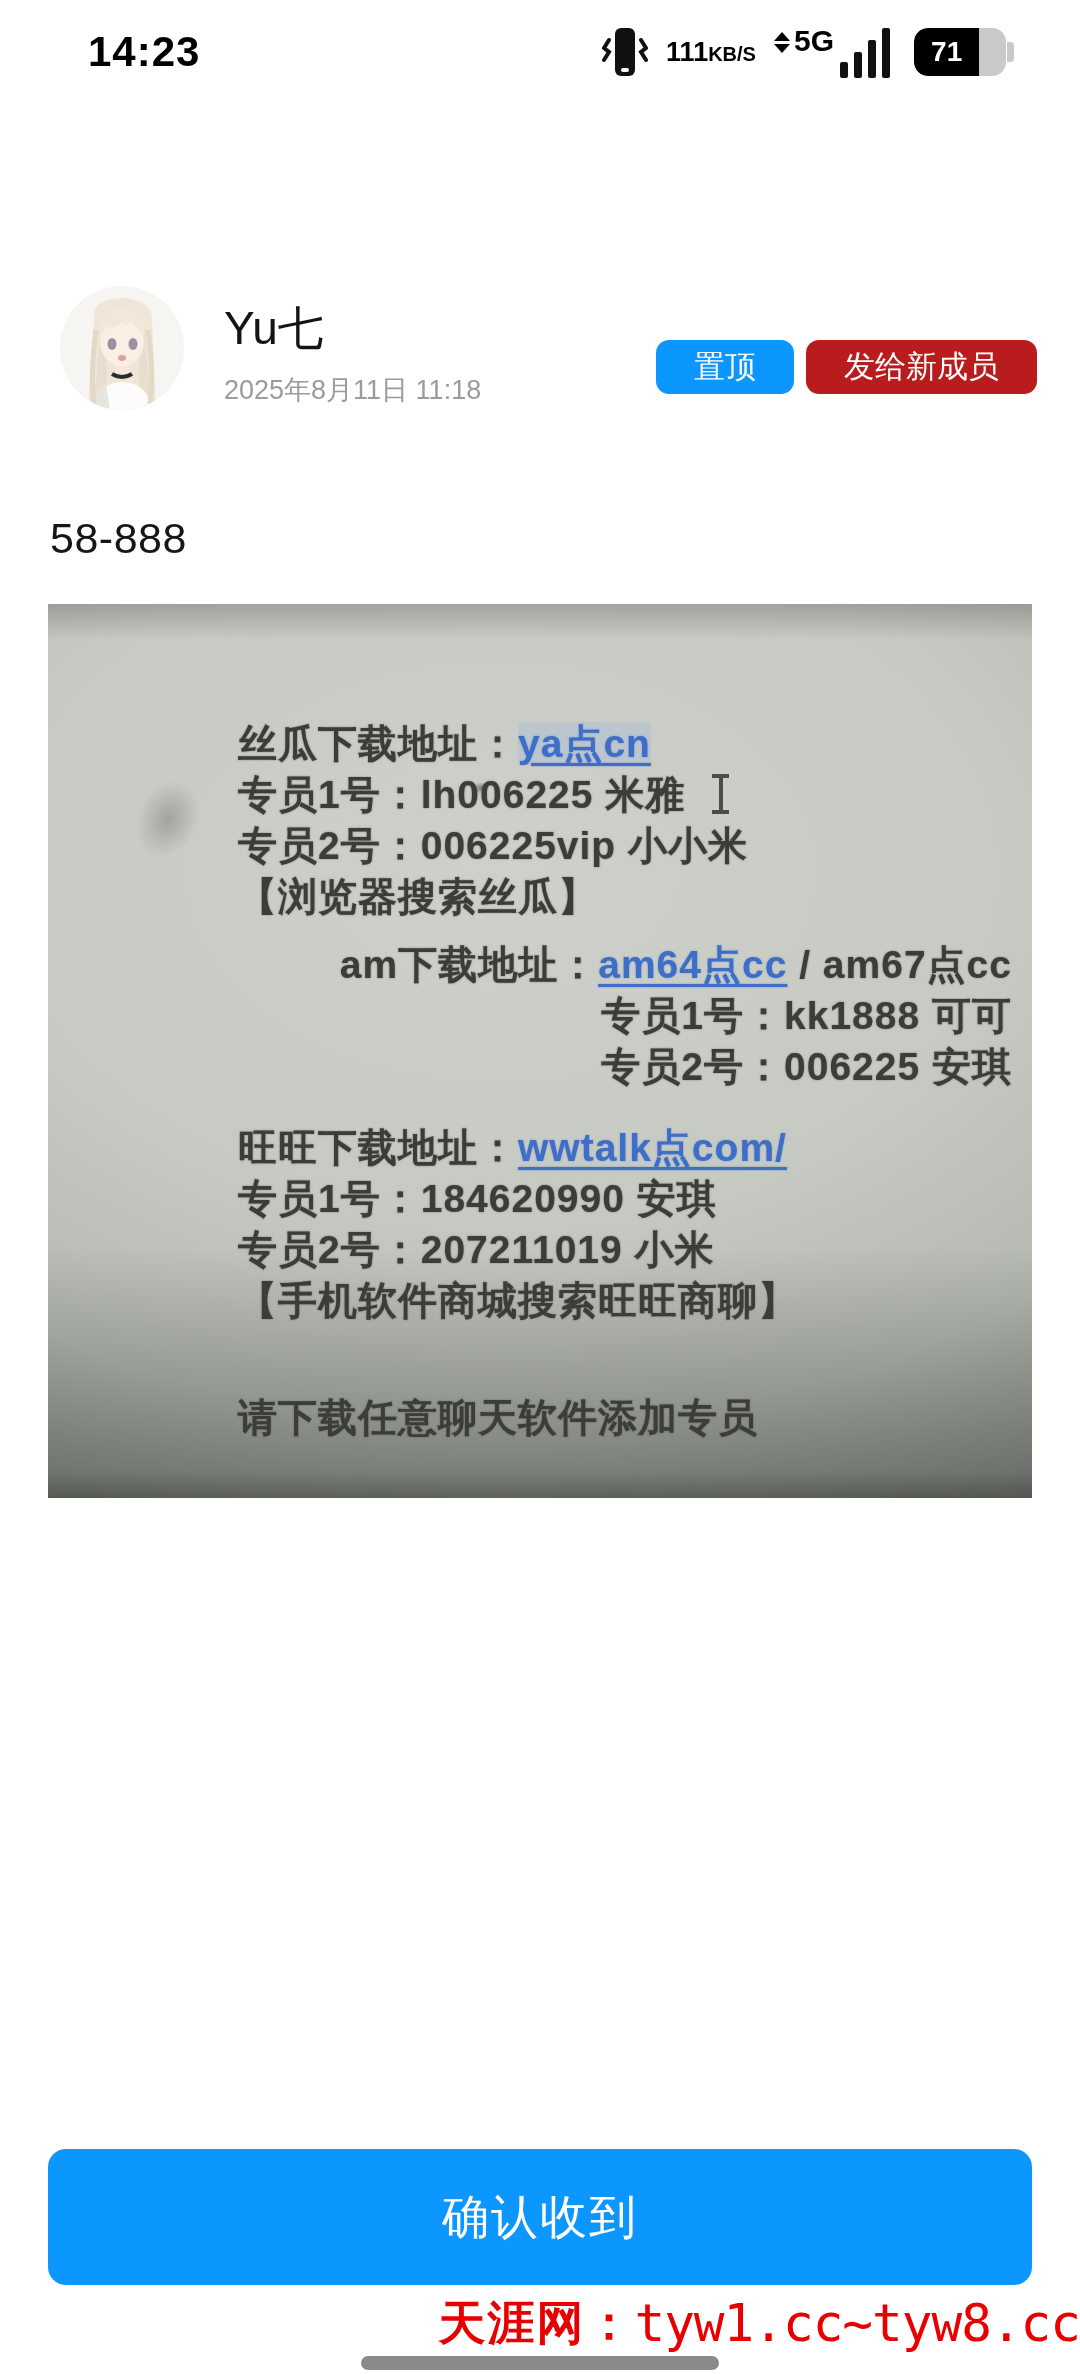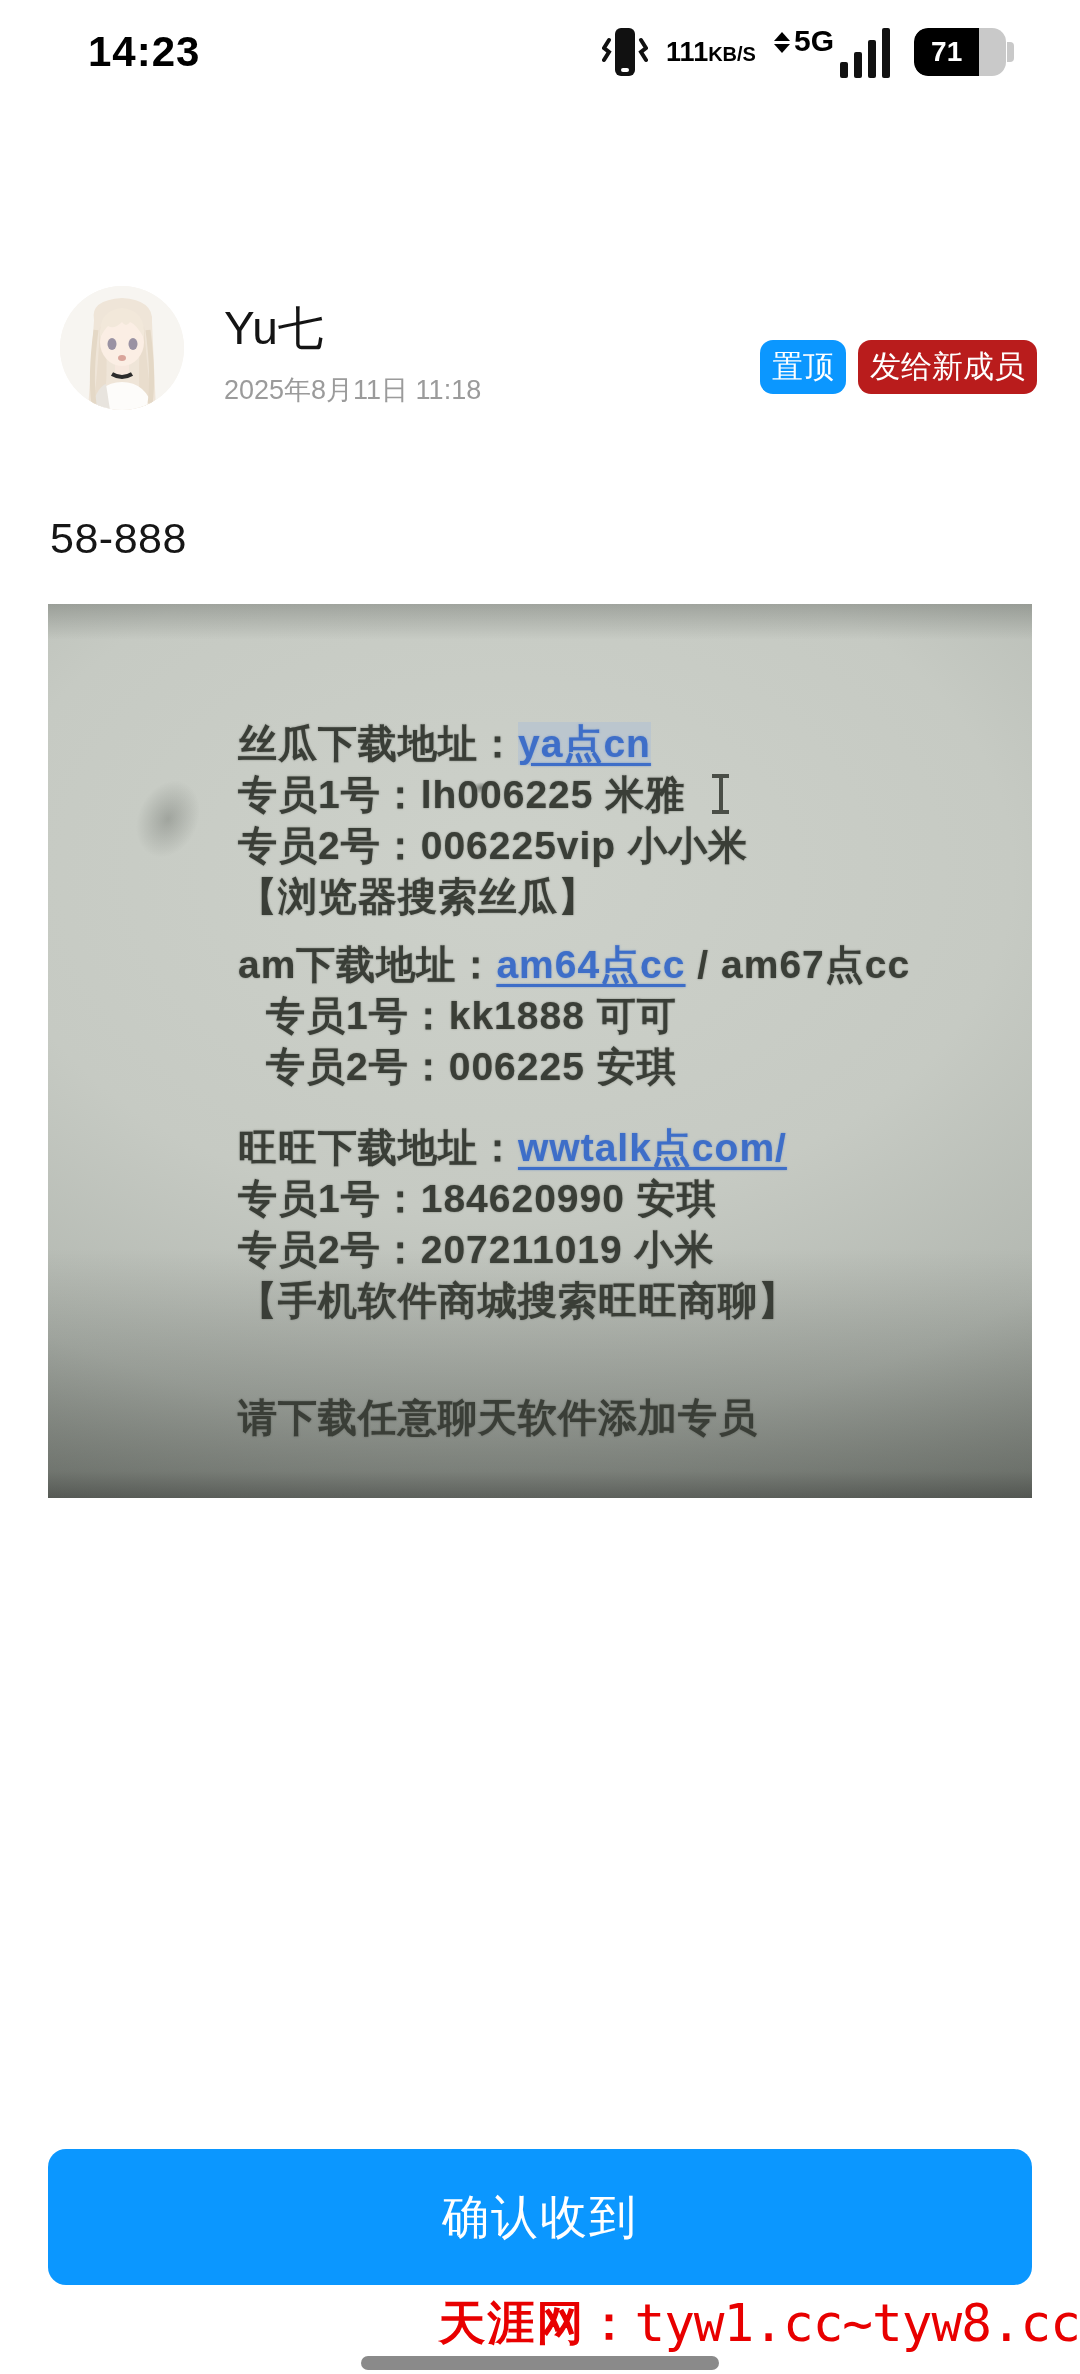--- a/index.html
+++ b/index.html
@@ -37,39 +37,39 @@
   .nav-title { position:absolute; left:0; right:0; top:30px; text-align:center; font-size:44px; color:#191919; font-weight:500; }
   .nav-menu { position:absolute; right:42px; top:42px; display:flex; gap:10px; padding:10px; cursor:pointer; }
   .nav-menu i { width:11px; height:11px; border-radius:50%; background:#262626; }
 
   
   .avatar { position:absolute; left:60px; top:286px; width:124px; height:124px; border-radius:50%; overflow:hidden; background:#f6f3ef; }
   .author-name { position:absolute; left:224px; top:298px; font-size:46px; color:#141414; }
   .author-date { position:absolute; left:224px; top:372px; font-size:27px; color:#9b9b9b; }
   .hdr-buttons { position:absolute; right:43px; top:340px; display:flex; gap:12px; }
   .pill-btn { height:54px; border:none; border-radius:13px; color:#fff; font-size:31px;
-    font-family:"Liberation Sans", sans-serif; padding:0 12px; display:flex; align-items:center; cursor:pointer; }
+    font-family:"Liberation Sans", sans-serif; padding:0 38px; display:flex; align-items:center; cursor:pointer; }
 
   
   .body-text { position:absolute; left:50px; top:514px; font-size:43px; color:#161616; letter-spacing:0.5px; }
 
   
   .photo { position:absolute; left:48px; top:604px; width:984px; height:894px; overflow:hidden;
     background:
       linear-gradient(to bottom, rgba(20,24,20,0.22) 0%, rgba(20,24,20,0) 4%, rgba(20,24,20,0) 72%, rgba(20,24,20,0.30) 97%, rgba(10,12,10,0.45) 100%),
       radial-gradient(130% 95% at 46% 30%, #cdd1ca 0%, #c6cac3 40%, #b2b7b0 65%, #8f948d 84%, #70756e 97%);
   }
   .photo-smudge { position:absolute; left:90px; top:175px; width:60px; height:80px; border-radius:50%;
     background:radial-gradient(closest-side, rgba(40,45,40,0.25), rgba(40,45,40,0)); transform:rotate(25deg); }
   .photo-speck { position:absolute; left:425px; top:178px; width:16px; height:12px; border-radius:50%;
     background:radial-gradient(closest-side, rgba(50,55,50,0.55), rgba(50,55,50,0)); }
   .photo-text { position:absolute; left:190px; top:114px; right:20px;
     font-size:39px; line-height:51px; font-weight:700; color:#3a3e37; letter-spacing:1px;
     text-shadow:0 0 2px rgba(58,62,55,0.55); }
-  .photo-text .blk2 { margin-top:17px; }
+  .photo-text .blk2 { margin-top:17px;text-align:right; }
   .photo-text .blk3 { margin-top:30px; }
   .photo-text .blk4 { margin-top:66px; }
   .photo-text .indent { padding-left:28px; }
   .photo-link { color:#3e6ec8; text-decoration:underline; text-underline-offset:6px; text-decoration-thickness:3px;
     text-shadow:0 0 2px rgba(62,110,200,0.5); cursor:pointer; }
   .hl { background:rgba(150,180,225,0.28); }
   .text-cursor { display:inline-block; width:20px; height:40px; margin-left:26px; vertical-align:-6px; position:relative; }
   .text-cursor::before, .text-cursor::after { content:""; position:absolute; left:1px; width:17px; height:4px; background:#4a4e47; }
   .text-cursor::before { top:0; } .text-cursor::after { bottom:0; }
   .text-cursor i { position:absolute; left:8px; top:2px; width:4px; height:36px; background:#4a4e47; }

